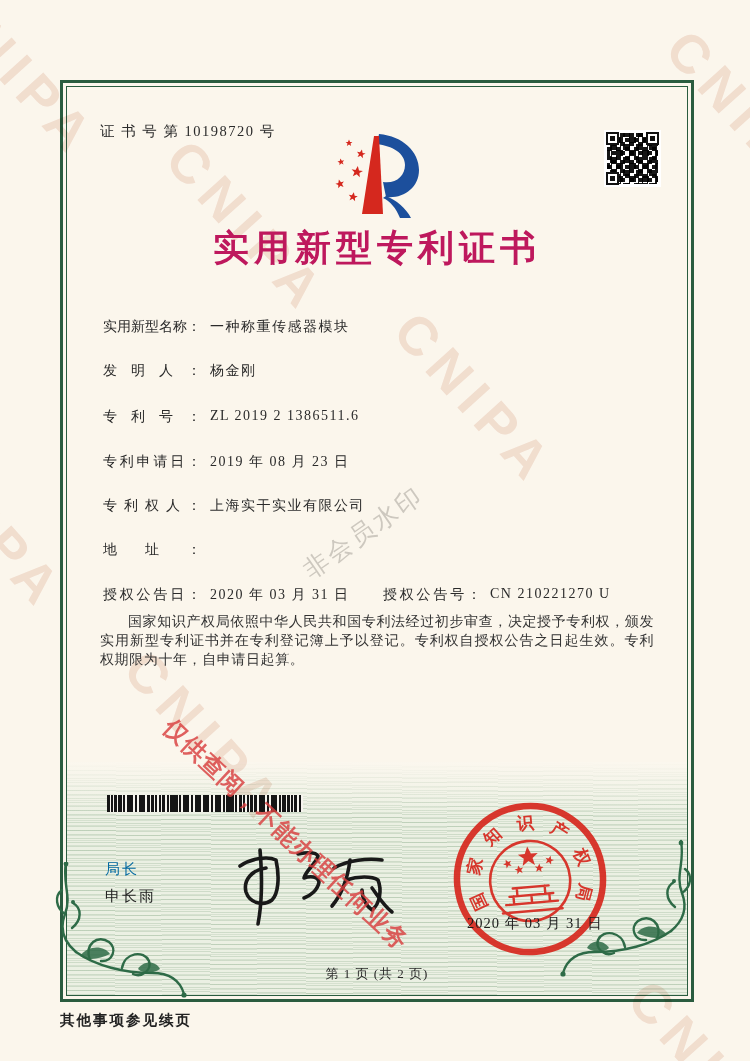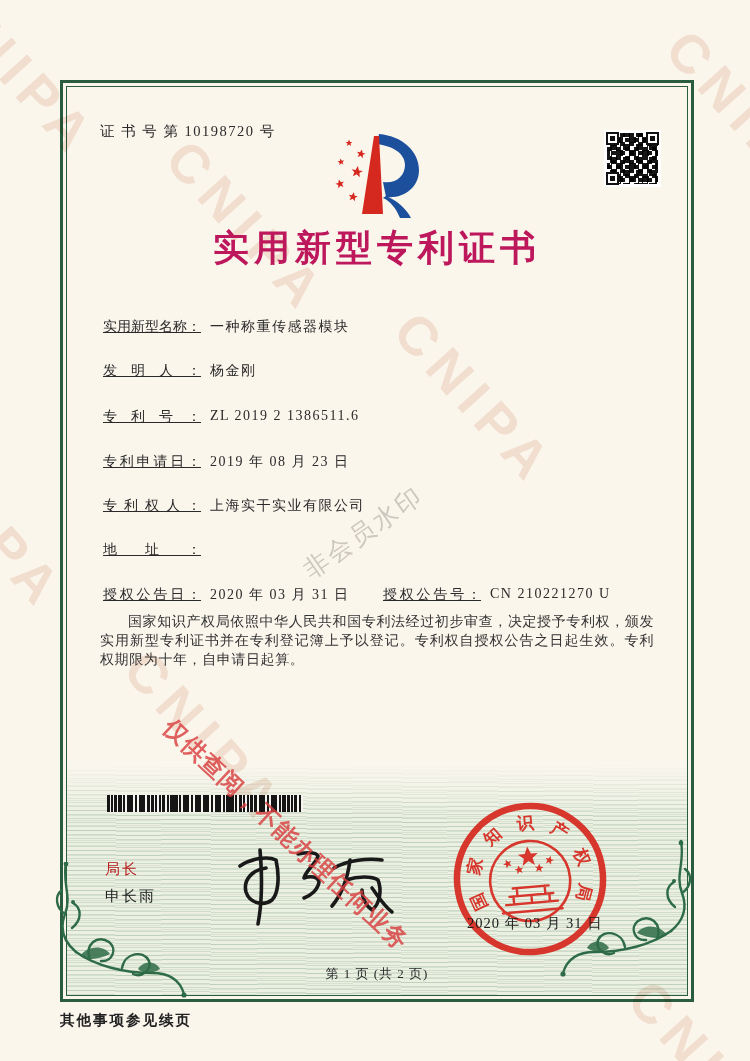--- a/index.html
+++ b/index.html
@@ -61,39 +61,39 @@
   .finder:after{content:"";position:absolute;inset:2px;background:#111;}
   .f-tl{left:-1px;top:-1px}.f-tr{right:-1px;top:-1px}.f-bl{left:-1px;bottom:-1px}
   .title{
     position:absolute;z-index:5;left:60px;width:634px;top:224px;text-align:center;
     font-size:36px;font-weight:700;letter-spacing:5px;color:#be185d;
   }
   
   .frow{position:absolute;z-index:5;left:103px;display:flex;font-size:14px;}
   .flabel{
     display:inline-block;width:98px;text-align:justify;text-align-last:justify;
-    letter-spacing:0;flex:none;text-decoration:underline;
+    letter-spacing:0;flex:none;
   }
   .fvalue{margin-left:9px;letter-spacing:1.5px;white-space:nowrap;}
   .grant2{left:383px;justify-content:flex-end;}
   
   .paras{position:absolute;z-index:5;left:100px;top:612px;width:554px;font-size:14px;
     line-height:19px;text-align:justify;letter-spacing:.6px;color:#333;}
   .paras p{margin:0 0 2px 0;text-indent:2em;}
   
   .barcode{
     position:absolute;z-index:5;left:107px;top:795px;width:196px;height:17px;
     background-color:#f6f4ee;
     background-image:
       repeating-linear-gradient(90deg,#151515 0 2px,rgba(0,0,0,0) 2px 4px),
       repeating-linear-gradient(90deg,#151515 0 1px,rgba(0,0,0,0) 1px 7px),
       repeating-linear-gradient(90deg,#151515 0 3px,rgba(0,0,0,0) 3px 11px);
   }
   .sig-title{position:absolute;z-index:5;left:105px;top:860px;font-size:15px;letter-spacing:2px;
-    font-family:"Liberation Sans","DejaVu Sans",sans-serif;color:#b91c1c;}
+    font-family:"Liberation Sans","DejaVu Sans",sans-serif;color:#0369a1;}
   .sig-name{position:absolute;z-index:5;left:105px;top:887px;font-size:15px;letter-spacing:2px;
     font-family:"Liberation Sans","DejaVu Sans",sans-serif;color:#222;}
   .signature{position:absolute;z-index:7;left:222px;top:828px;}
   .seal{position:absolute;z-index:6;left:450px;top:795px;transform:rotate(-5deg);}
   .seal-date{position:absolute;z-index:9;left:467px;top:914px;font-size:14.5px;letter-spacing:1px;color:#1c1c1c;}
   .page-no{position:absolute;z-index:5;left:60px;width:634px;top:965px;text-align:center;font-size:13px;letter-spacing:1px;}
   .continuation{position:absolute;z-index:5;left:60px;width:634px;top:1011px;
     font-size:14.5px;font-weight:600;letter-spacing:2px;color:#222;}
   .corner{position:absolute;z-index:4;pointer-events:none;}
   .corner-bl{left:52px;top:862px;}

